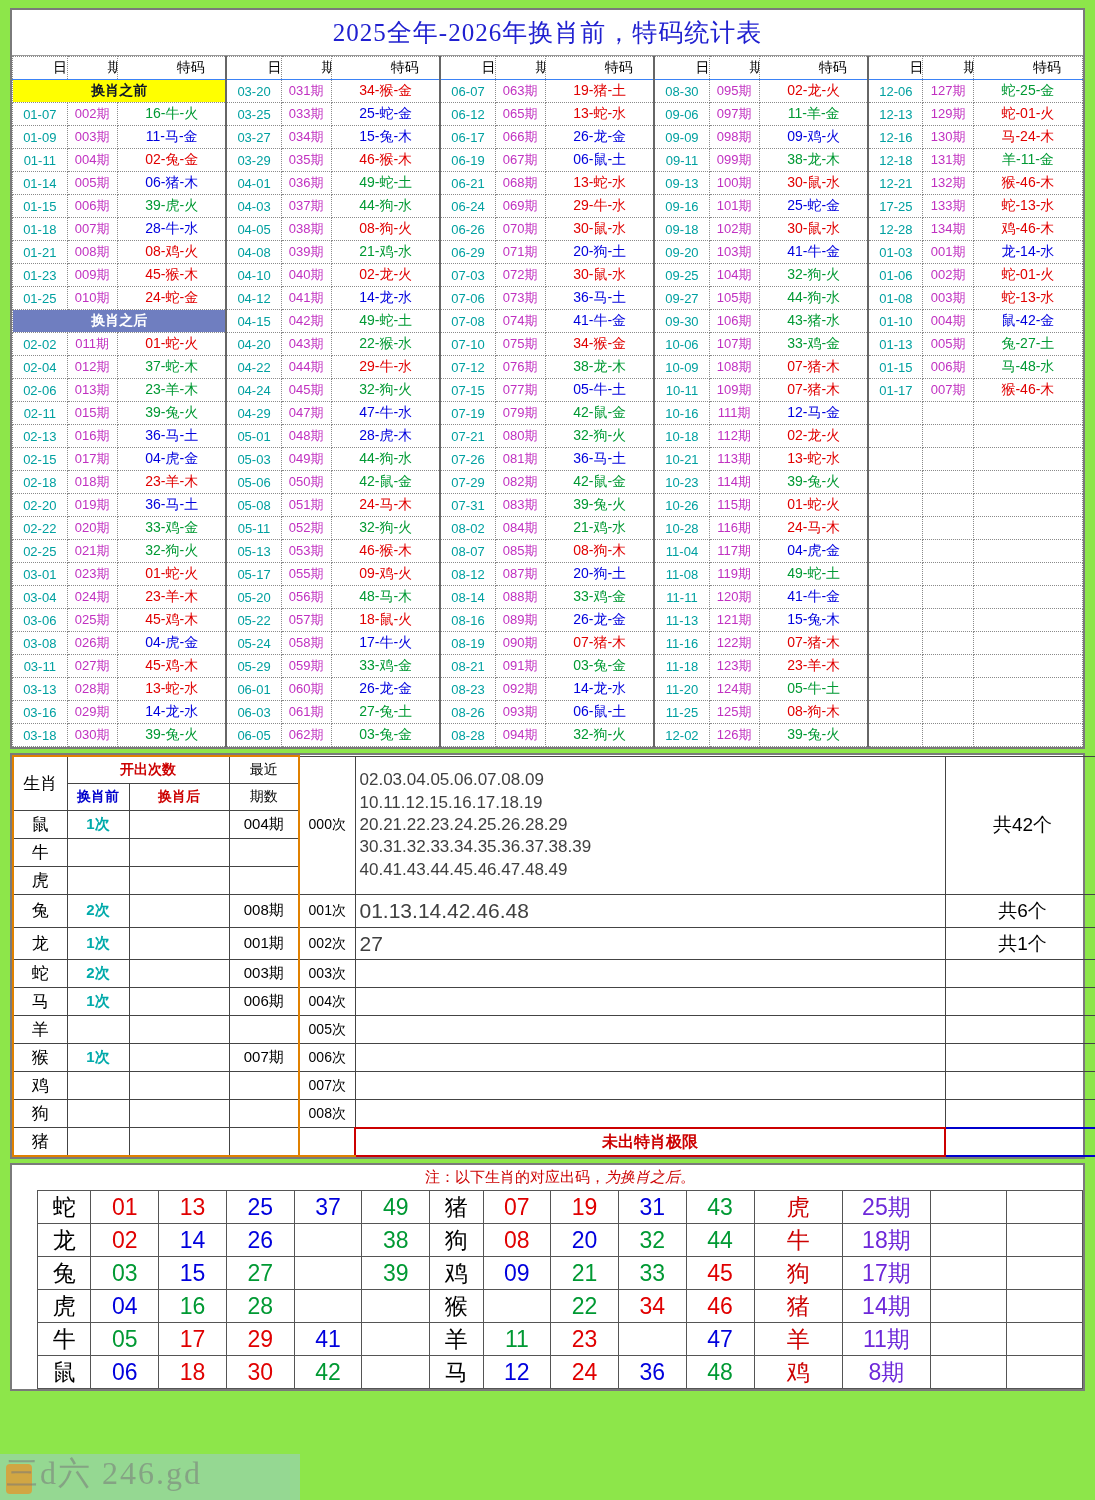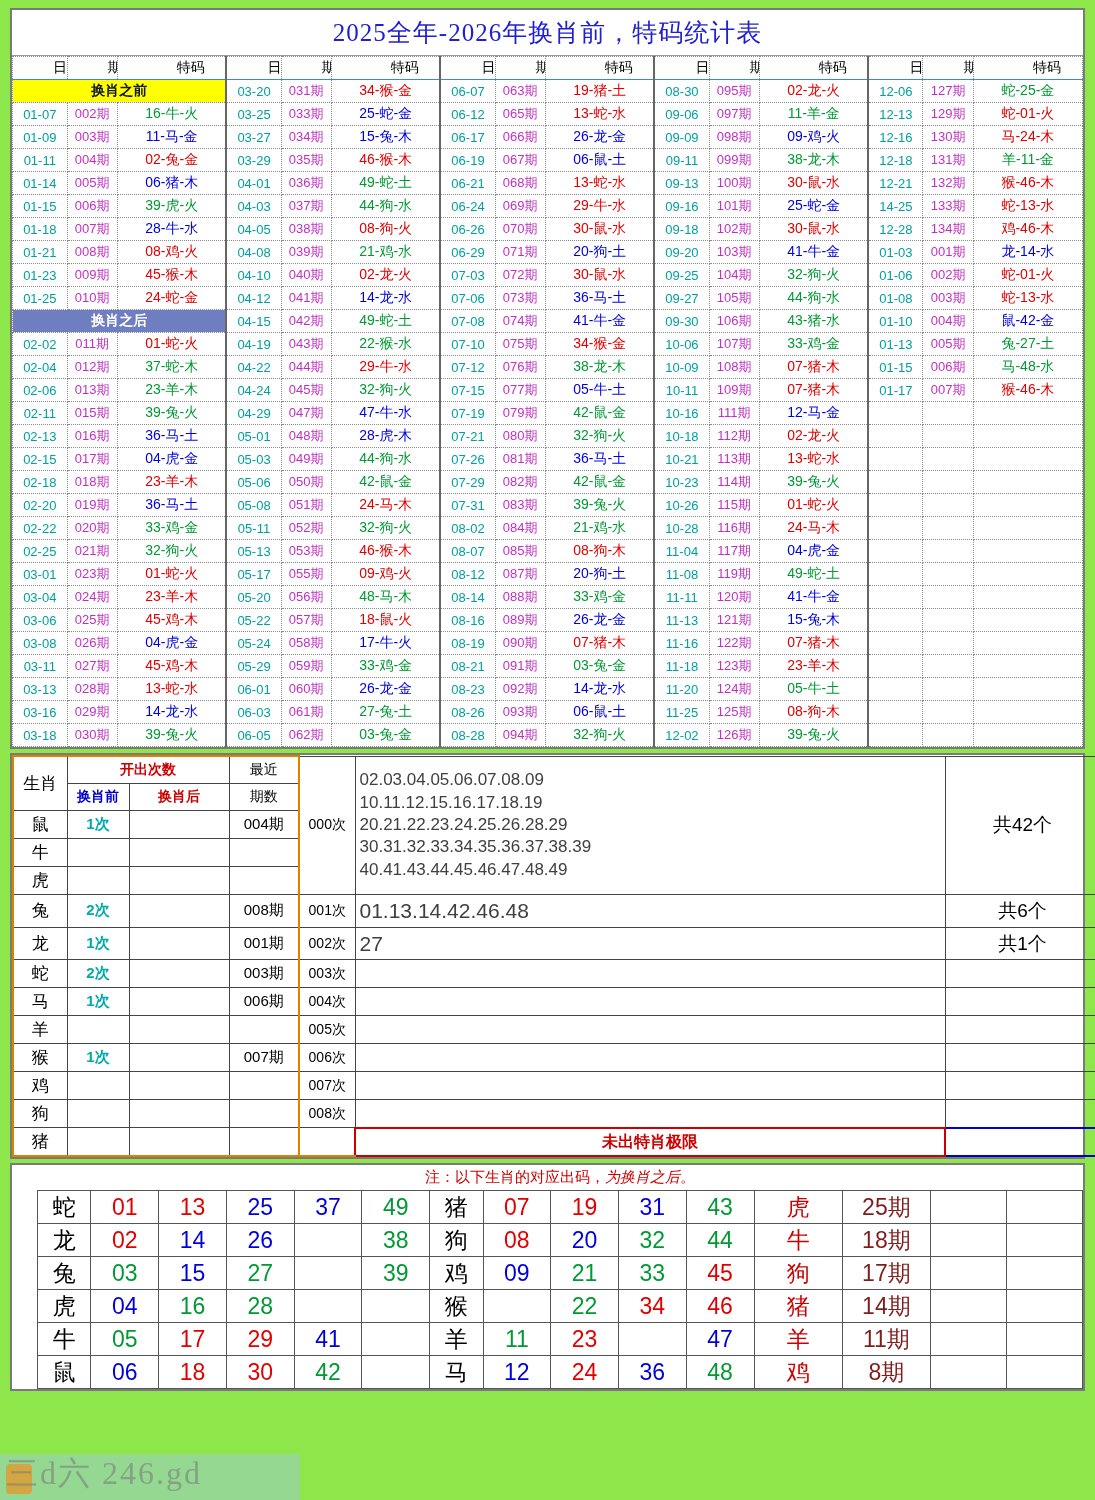--- a/index.html
+++ b/index.html
@@ -94,21 +94,21 @@
   table.bot{
     border-collapse:collapse;width:100%;table-layout:fixed;
   }
   table.bot td{
     border:1px solid #555;height:32px;text-align:center;font-size:23px;
     padding:0;
   }
   td.zd{font-size:24px;}
   .limhdr{color:#cc0000;font-size:16px;font-weight:bold;}
   .limz{color:#cc0000;font-size:20px;}
-  .limq{color:#7f1d1d;font-size:17px;}
+  .limq{color:#6d28d9;font-size:17px;}
   
   .wm{
     position:absolute;left:6px;bottom:4px;
     font-size:32px;color:rgba(120,120,120,.55);
     font-family:"Liberation Serif",serif;letter-spacing:2px;
   }
   .wm-chip{
     position:absolute;left:0;bottom:0;width:300px;height:46px;
     background:rgba(160,200,235,.45);
   }
@@ -251,21 +251,21 @@
             <td class="num g">39-虎-火</td>
             <td class="date colsep">04-03</td>
             <td class="issue">037期</td>
             <td class="num g">44-狗-水</td>
             <td class="date colsep">06-24</td>
             <td class="issue">069期</td>
             <td class="num r">29-牛-水</td>
             <td class="date colsep">09-16</td>
             <td class="issue">101期</td>
             <td class="num b">25-蛇-金</td>
-            <td class="date colsep">14-25</td>
+            <td class="date colsep">17-25</td>
             <td class="issue">133期</td>
             <td class="num r">蛇-13-水</td>
           </tr>
           <tr>
             <td class="date">01-18</td>
             <td class="issue">007期</td>
             <td class="num b">28-牛-水</td>
             <td class="date colsep">04-05</td>
             <td class="issue">038期</td>
             <td class="num r">08-狗-火</td>
@@ -342,21 +342,21 @@
             <td class="issue">106期</td>
             <td class="num g">43-猪-水</td>
             <td class="date colsep">01-10</td>
             <td class="issue">004期</td>
             <td class="num b">鼠-42-金</td>
           </tr>
           <tr>
             <td class="date">02-02</td>
             <td class="issue">011期</td>
             <td class="num r">01-蛇-火</td>
-            <td class="date colsep">04-19</td>
+            <td class="date colsep">04-20</td>
             <td class="issue">043期</td>
             <td class="num g">22-猴-水</td>
             <td class="date colsep">07-10</td>
             <td class="issue">075期</td>
             <td class="num r">34-猴-金</td>
             <td class="date colsep">10-06</td>
             <td class="issue">107期</td>
             <td class="num g">33-鸡-金</td>
             <td class="date colsep">01-13</td>
             <td class="issue">005期</td>

